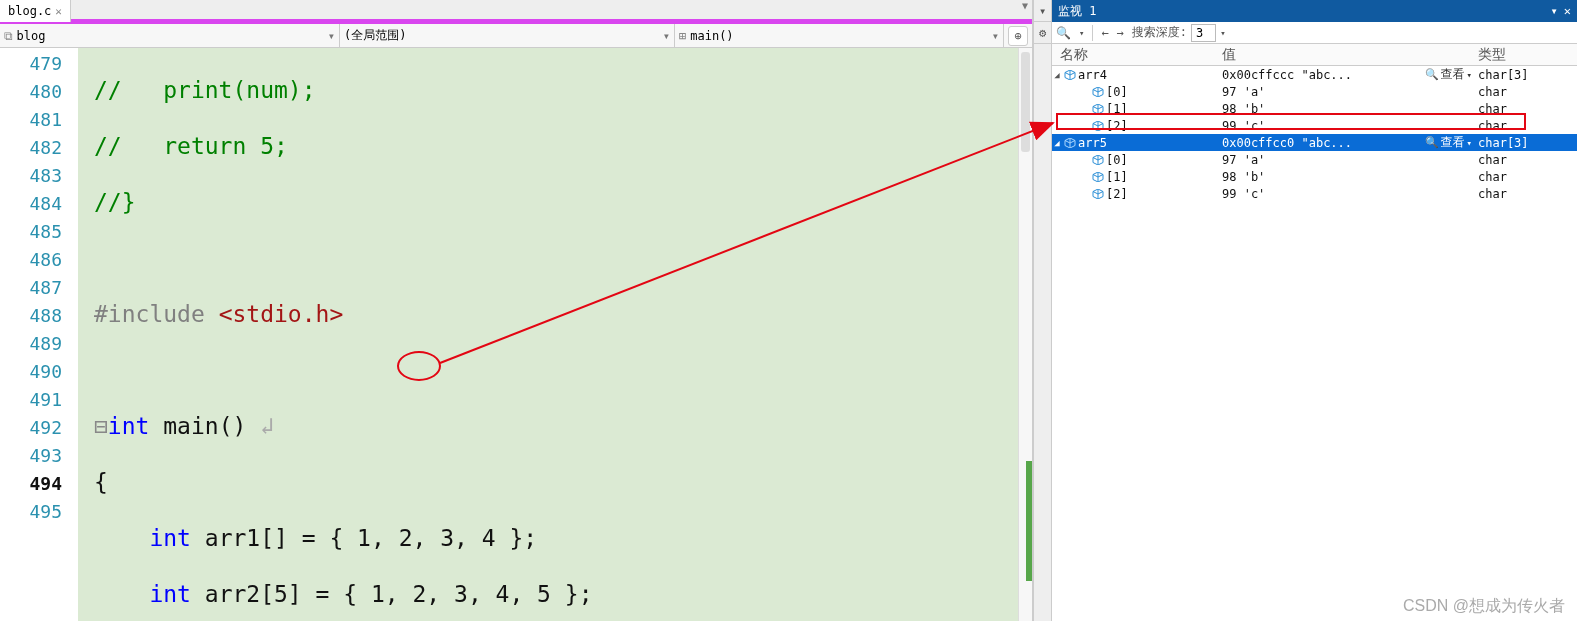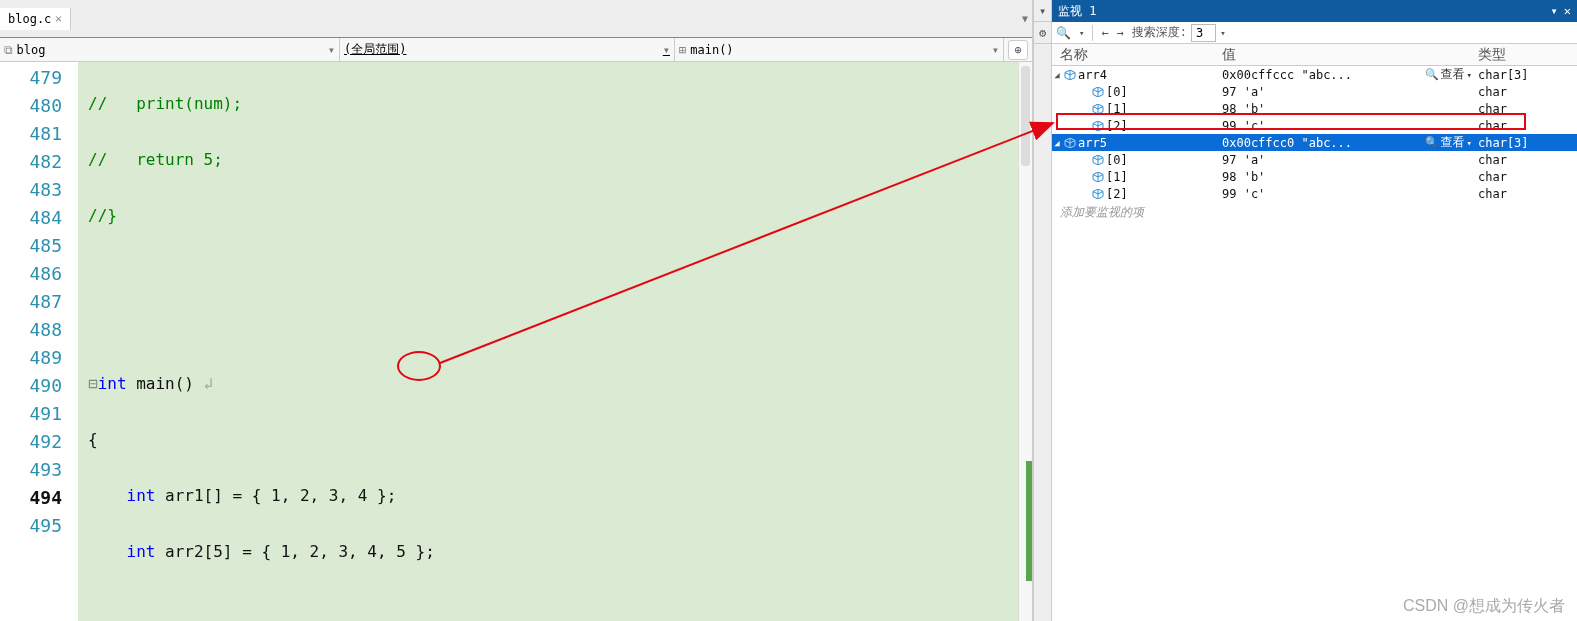--- a/index.html
+++ b/index.html
@@ -1,37 +1,37 @@
 <!DOCTYPE html>
 <html><head>
 <meta charset="utf-8">
 <style>
   * { margin: 0; padding: 0; box-sizing: border-box; font-family: Consolas, "Microsoft YaHei", monospace; }
   body { background: #f0f0f0; width: 1577px; height: 621px; overflow: hidden; position: relative; }
   .main-layout { display: flex; width: 100%; height: 100%; }
   .editor-pane { flex: 1; background: #fff; display: flex; flex-direction: column; border-right: 1px solid #ccc; }
-  .tab-bar { height: 38px; background: #eee; display: flex; align-items: center; border-bottom: 1px solid #d946ef; font-size: 12px; }
+  .tab-bar { height: 24px; background: #eee; display: flex; align-items: flex-start; border-bottom: 5px solid #d946ef; font-size: 12px; }
   .tab { background: #fff; height: 22px; display: flex; align-items: center; padding: 0 8px; border-right: 1px solid #ccc; gap:4px;}
   .tab .x { color:#888; font-size:11px; }
   .tab-bar .right { margin-left:auto; display:flex; align-items:center; padding-right:4px; color:#777;}
   .nav-bar { height: 24px; background: #f7f7f7; display: flex; align-items: center; border-bottom: 1px solid #ccc; font-size: 12px; }
   .nav-item { display:flex; align-items:center; border-right:1px solid #ccc; height:100%; padding:0 4px; gap:4px;}
   .nav-item.first { width:340px; }
-  .nav-item.mid { width:335px;text-decoration:underline; }
+  .nav-item.mid { width:335px; }
   .nav-item.last { flex:1; }
   .nav-item .dd { margin-left:auto; color:#777; }
   .nav-icon { color:#888; }
   .plus-btn { width:20px; height:20px; border-radius:3px; background:#fff; border:1px solid #ccc; display:flex; align-items:center; justify-content:center; color:#555; margin:0 4px;}
   .code-area { flex: 1; display: flex; overflow: hidden; position: relative; }
   .gutter { width: 78px; background: #fff; text-align: right; color: #2b91af; font-size: 18px; padding-top: 2px; user-select:none;}
   .gutter div { height: 28px; line-height:28px; padding-right: 16px; }
   .gutter .active { font-weight:bold; color:#111; }
   .strip-green { background:#57a64a; }
   .strip-blue { background:repeating-linear-gradient(135deg,#2c7cd6,#2c7cd6 2px,#fff 2px,#fff 4px); }
-  .code-lines { flex:1; background:#dbead3; font-size:16px; line-height:28px; position:relative; overflow:hidden; color:#111; white-space:pre; padding-left:10px;}
+  .code-lines { flex:1; background:#dbead3; font-size:23px; line-height:28px; position:relative; overflow:hidden; color:#111; white-space:pre; padding-left:16px;}
   .code-lines .line { height:28px; }
   .type { color:#0000ff; }
   .inc { color:#808080; }
   .incb { color:#a31515; }
   .cmt { color:#008000; }
   .minimap { width:14px; background:#f7f7f7; border-left:1px solid #ddd; position:relative;}
   .minimap .thumb { position:absolute; top:4px; left:2px; right:2px; height:100px; background:#ddd; border-radius:3px;}
   .gear-col { width:18px; background:#eee; display:flex; flex-direction:column; align-items:center; border-left:1px solid #ccc;}
   .gear-col .icon { height:22px; width:100%; display:flex; align-items:center; justify-content:center; color:#555; font-size:12px; border-bottom:1px solid #ccc;}
   
@@ -141,20 +141,21 @@
           <div class="strip-blue" style="height: 28px;"></div>
           <div class="strip-blue" style="height: 28px;"></div>
           <div style="height: 28px;"></div>
           <div class="strip-green" style="height: 28px;"></div>
         </div>
       <div class="code-lines">
 <div class="line"><span class="cmt">//   print(num);</span></div>
 <div class="line"><span class="cmt">//   return 5;</span></div>
 <div class="line"><span class="cmt">//}</span></div>
 <div class="line"></div>
+<div class="line"><span class="inc">#include </span><span class="incb">&lt;stdio.h&gt;</span></div>
 <div class="line"></div>
 <div class="line"><span style="color:#888">⊟</span><span class="type">int</span><span> main() </span><span style="color:#aaa">↲</span></div>
 <div class="line">{</div>
 <div class="line"><span class="type">    int</span><span> arr1[] = { 1, 2, 3, 4 };</span></div>
 <div class="line"><span class="type">    int</span><span> arr2[5] = { 1, 2, 3, 4, 5 };</span></div>
 
 
 
 
 
@@ -322,21 +323,20 @@
                 <path d="M6 0 L11 2.5 L11 7.5 L6 10 L1 7.5 L1 2.5 Z M6 0 L6 5 L11 2.5 M6 5 L1 2.5 M6 5 L6 10" fill="none" stroke="currentColor" stroke-width="1"></path>
               </svg>
             </span>
             <span>[2]</span>
           </div>
           <div class="col-value">
             <span>99 'c'</span>
           </div>
           <div class="col-type">char</div>
         </div>
-        <div class="add-item">添加要监视的项</div>
       </div>
   </div>
 </div>
 
 <div class="red-circle"></div>
 <div class="red-rect"></div>
 <svg class="arrow">
   <defs>
     <marker id="ah" markerWidth="12" markerHeight="10" refX="11" refY="5" orient="auto">
       <path d="M0,0 L12,5 L0,10 z" fill="#e30613"></path>

